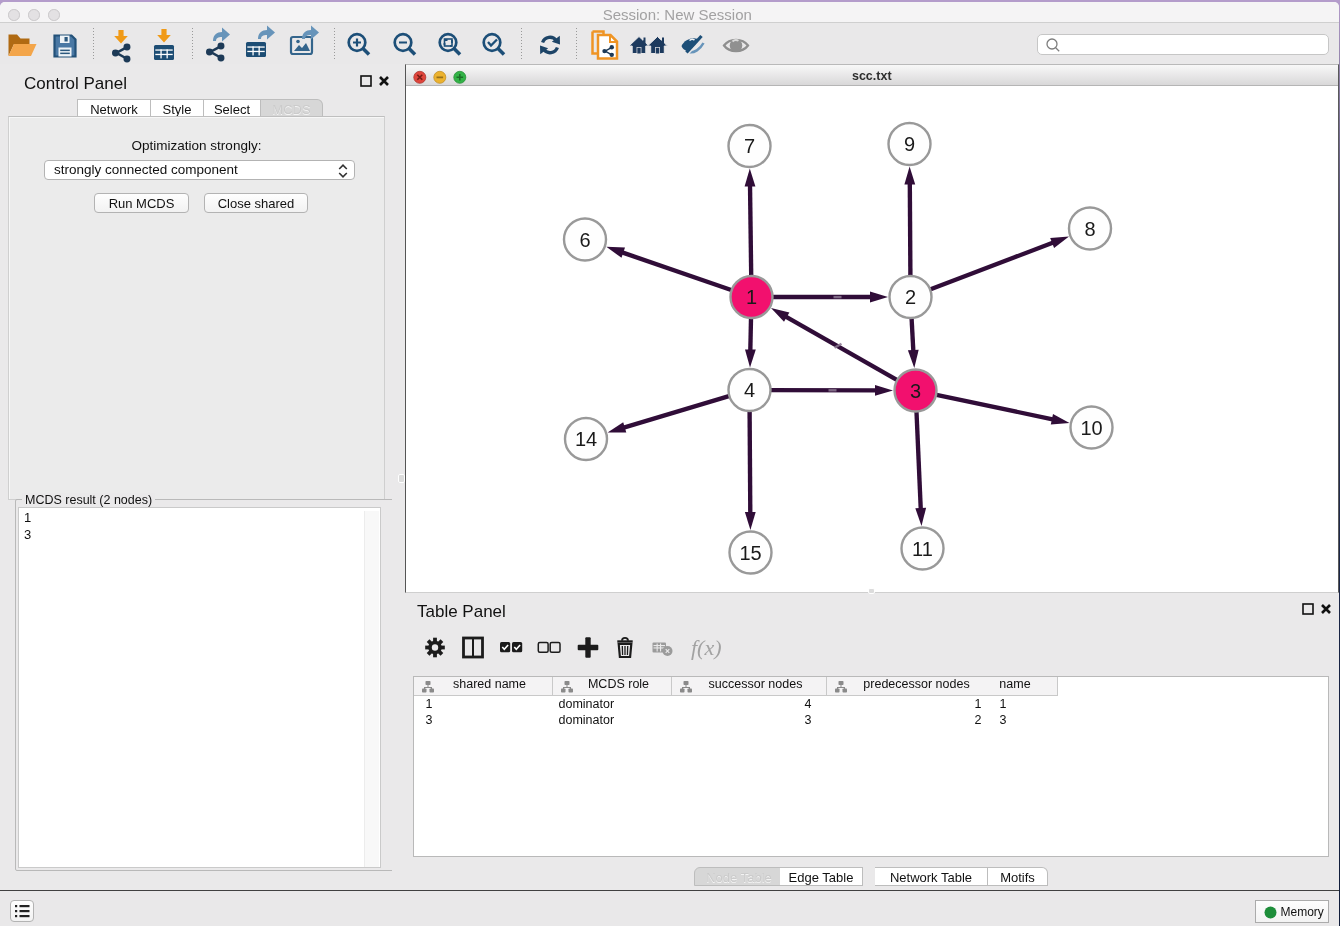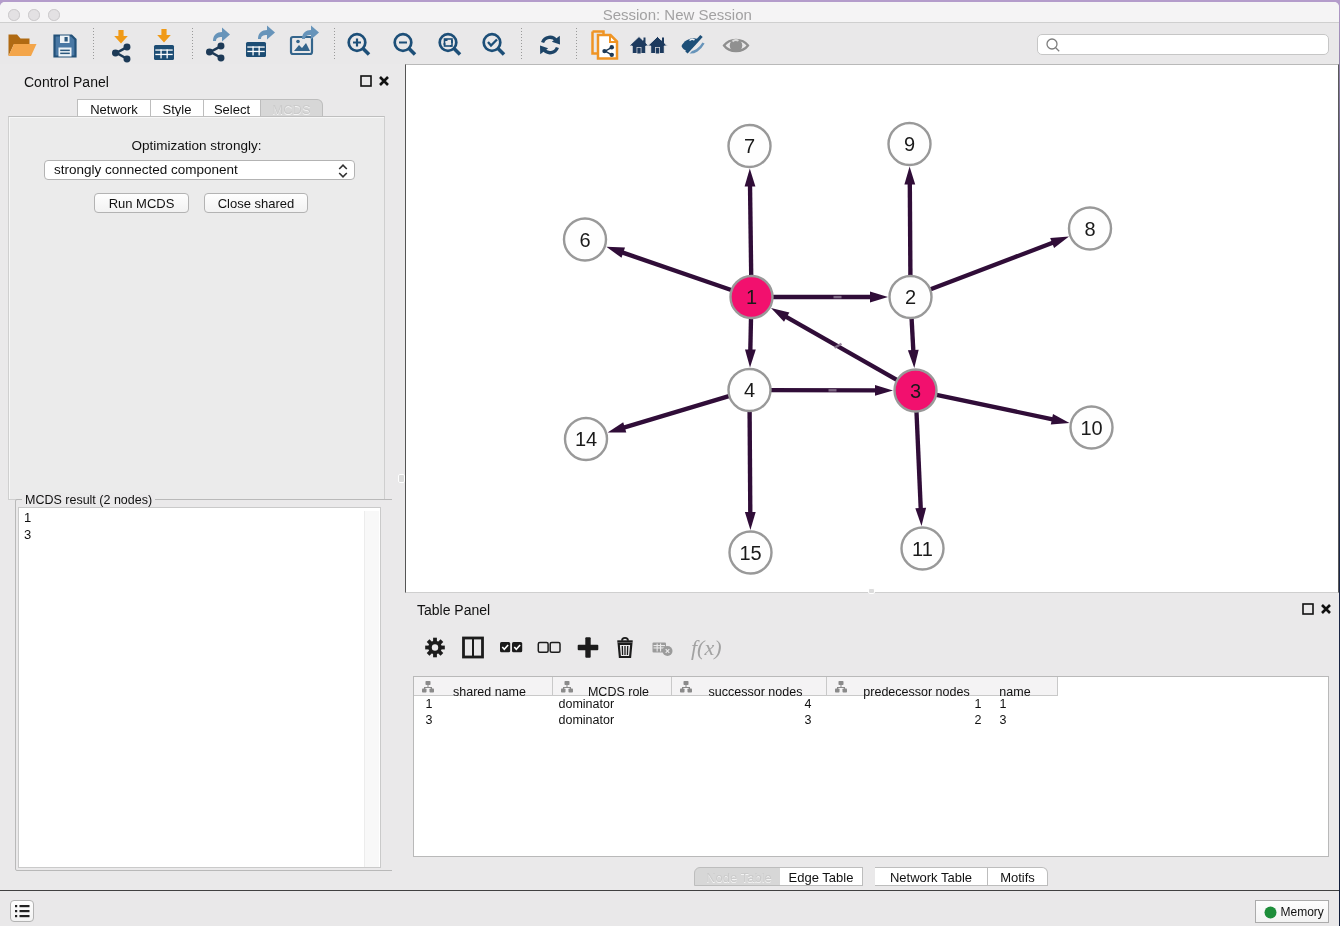--- a/index.html
+++ b/index.html
@@ -10,34 +10,34 @@
 #titlebar{position:absolute;left:0;top:0;width:100%;height:21px;background:#f5f4f5;border-bottom:1px solid #cfcfcf}
 .tl{position:absolute;top:7px;width:11.5px;height:11.5px;border-radius:50%;background:#e3e1e3;border:1px solid #c9c7c9}
 #wtitle{position:absolute;top:4px;left:8px;width:100%;text-align:center;font-size:15px;color:#a2a1a2}
 #toolbar{position:absolute;left:0;top:21px;width:100%;height:41px;background:#e9e8e9}
 .tsep{position:absolute;top:5px;height:31px;width:1px;background-image:repeating-linear-gradient(#9a9a9a 0 1px,transparent 1px 3px)}
 #search{position:absolute;left:1037px;top:11px;width:292px;height:21px;background:#fff;border:1px solid #c6c6c6;border-radius:5px}
 #mainarea{position:absolute;left:0;top:61.5px;width:100%;height:828px;background:#eae9ea}
 #cpanel{position:absolute;left:0;top:61.5px;width:392px;height:828px;background:#eae9ea}
 #vsplit{position:absolute;left:392px;top:61.5px;width:13px;height:828px;background:#eae9ea}
 .grip{position:absolute;background:#dcdcdc;border:1px solid #fff;border-radius:2px}
-.phead{font-size:14px;color:#111}
+.phead{font-size:17px;color:#111}
 .tabrow .tab{position:absolute;top:0;height:19px;background:#fff;border:1px solid #bdbdbd;border-left:none;font-size:13px;text-align:center;color:#111;padding-top:2px}
 #cptabs{position:absolute;left:77px;top:35px;height:19px}
 .tabsel{background:#d7d7d7!important;color:#cbcbcb!important;text-shadow:0 1px 0 #f4f4f4;border-radius:0 6px 0 0}
 #cpbody{position:absolute;left:8px;top:52px;width:377px;height:384px;border:1px solid #cfcfcf;border-top-color:#bfbfbf;background:#ebebeb;box-shadow:inset 1px 1px 0 #f7f7f7}
 .btn{position:absolute;background:linear-gradient(#fefefe,#f2f2f2);border:1px solid #b3b3b3;border-radius:4px;font-size:13px;color:#111;text-align:center}
 #mcdsfs{position:absolute;left:15px;top:435.5px;width:412px;height:372px;border:1px solid #b9b9b9;border-radius:2px}
 #mcdsin{position:absolute;left:2px;top:7px;width:363px;height:361px;background:#fff;border:1px solid #cacaca}
 #statusbar{position:absolute;left:0;top:888px;width:100%;height:36px;background:#e9e8e9;border-top:1px solid #404040}
 #netwin{position:absolute;left:405px;top:62px;width:933.5px;height:529px;border:1px solid #b9b9b9;border-left:1.5px solid #555;border-right:1.2px solid #5a5a5a;border-bottom:1px solid #cfcfcf;background:#fff}
 #nettitle{position:absolute;left:0;top:0;width:100%;height:20.5px;background:linear-gradient(#f8f8f8,#d9d8d9);border-bottom:1px solid #b5b5b5}
 #tpanel{position:absolute;left:405px;top:591px;width:933.5px;height:297px;background:#eae9ea}
 #ttable{position:absolute;left:7.5px;top:82.5px;width:916.5px;height:181px;background:#fff;border:1px solid #b9b9b9}
-.thc{position:absolute;top:0;height:19px;background:#f4f3f4;border-right:1px solid #c9c9c9;border-bottom:1px solid #c9c9c9;font-size:12.5px;color:#111;text-align:center;padding-top:8px}
+.thc{position:absolute;top:0;height:19px;background:#f4f3f4;border-right:1px solid #c9c9c9;border-bottom:1px solid #c9c9c9;font-size:12.5px;color:#111;text-align:center;padding-top:0}
 .cell{position:absolute;font-size:12.5px;color:#111}
 #btabs{position:absolute;left:289px;top:273.5px;height:19px}
 #memory{position:absolute;right:10px;top:9px;width:74px;height:22.5px;background:linear-gradient(#fdfdfd,#f3f3f3);border:1px solid #ababab;font-size:12px;color:#111}
 </style></head>
 <body>
 <div id="win">
   <div id="titlebar">
     <div class="tl" style="left:8px"></div>
     <div class="tl" style="left:28px"></div>
     <div class="tl" style="left:48px"></div>
@@ -227,20 +227,31 @@
       <div id="mcdsin">
         <div style="position:absolute;left:5px;top:2px;font-size:13px;color:#111;line-height:16.5px">1<br>3</div>
         <div style="position:absolute;right:1px;top:3px;width:15px;height:356px;background:#f8f8f8;border-left:1px solid #ececec"></div>
       </div>
     </div>
   </div>
   <div id="vsplit">
       <div class="grip" style="left:6px;top:410px;width:7px;height:9px"></div>
     </div>
   <div id="netwin">
+    <div id="nettitle">
+      <svg width="70" height="21" style="position:absolute;left:0;top:1.5px">
+        <circle cx="13.8" cy="10.3" r="6" fill="#e0453c" stroke="#ab3931" stroke-width="0.8"></circle>
+        <path d="M11.3 7.8 l5 5 M16.3 7.8 l-5 5" stroke="#751c15" stroke-width="1.6"></path>
+        <circle cx="33.8" cy="10.3" r="6" fill="#ecb22e" stroke="#c29127" stroke-width="0.8"></circle>
+        <path d="M30.5 10.3 h6.6" stroke="#96701a" stroke-width="1.8"></path>
+        <circle cx="53.8" cy="10.3" r="6" fill="#33b347" stroke="#2a903a" stroke-width="0.8"></circle>
+        <path d="M50.5 10.3 h6.6 M53.8 7 v6.6" stroke="#1c6e28" stroke-width="1.6"></path>
+      </svg>
+      <div style="position:absolute;left:0;top:4px;width:100%;text-align:center;font-size:12.5px;font-weight:700;color:#2e2e2e">scc.txt</div>
+    </div>
     <svg id="graph" width="931" height="506" style="position:absolute;left:-0.5px;top:21px" font-family="Liberation Sans,sans-serif" font-size="20px" fill="#1a1a1a">
 <g stroke="#300d38" stroke-width="4.35">
 <line x1="345.2" y1="189.5" x2="344.0" y2="98.5"></line>
 <line x1="325.2" y1="204.0" x2="215.4" y2="166.1"></line>
 <line x1="367.0" y1="211.0" x2="466.0" y2="211.0"></line>
 <line x1="345.0" y1="232.5" x2="344.3" y2="265.5"></line>
 <line x1="504.4" y1="189.5" x2="503.8" y2="96.5"></line>
 <line x1="524.6" y1="203.3" x2="648.0" y2="156.2"></line>
 <line x1="505.6" y1="232.5" x2="507.4" y2="266.1"></line>
 <line x1="490.8" y1="293.9" x2="378.9" y2="230.1"></line>

